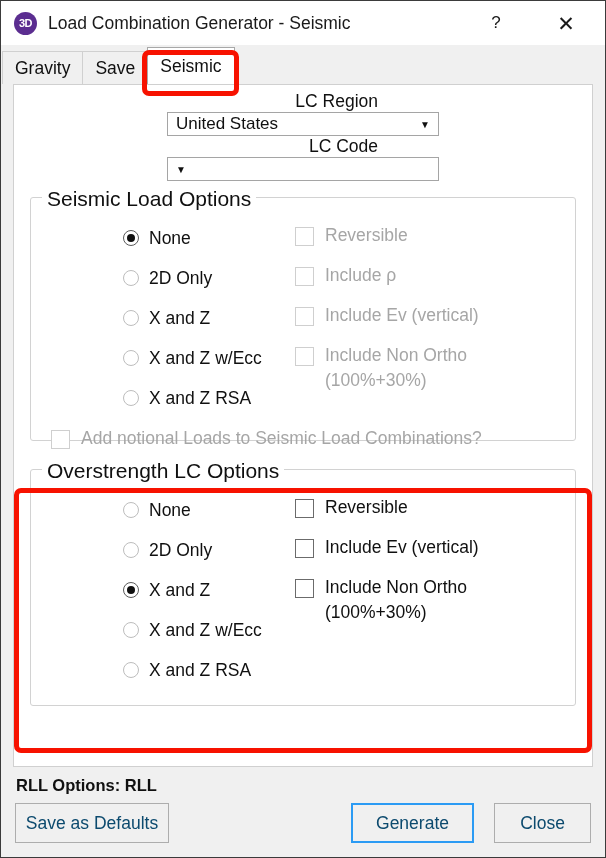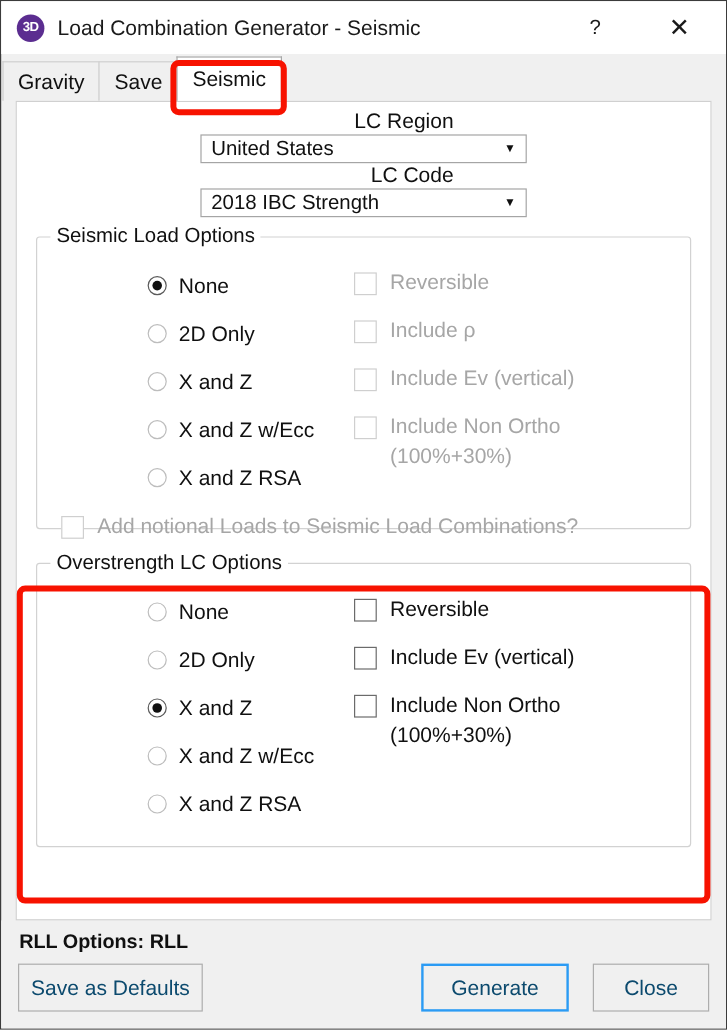--- a/index.html
+++ b/index.html
@@ -185,21 +185,21 @@
     border: 1px solid #d2d2d2;
     border-radius: 3px;
     box-sizing: border-box;
   }
   .group-title {
     position: absolute;
     top: -11px;
     left: 11px;
     background: #ffffff;
     padding: 0 5px;
-    font-size: 17px;
+    font-size: 21px;
     color: #101010;
     white-space: nowrap;
   }
   #group-seismic { margin-top: 16px; height: 244px; }
   #group-over { margin-top: 28px; height: 237px; }
 
   .group-cols {
     display: flex;
     padding-top: 20px;
   }
@@ -337,21 +337,20 @@
       <div class="form-label">LC Region</div>
       <div class="combo">
         <div class="combo-value">United States</div>
         <div class="combo-arrow">▼</div>
       </div>
     </div>
 
     <div class="form-row">
       <div class="form-label">LC Code</div>
       <div class="combo">
-        <div class="combo-value">2018 IBC Strength</div>
         <div class="combo-arrow">▼</div>
       </div>
     </div>
 
     <div class="groupbox" id="group-seismic">
       <div class="group-title">Seismic Load Options</div>
       <div class="group-cols">
 
         <div class="col-left">
           <div class="radio-row">

